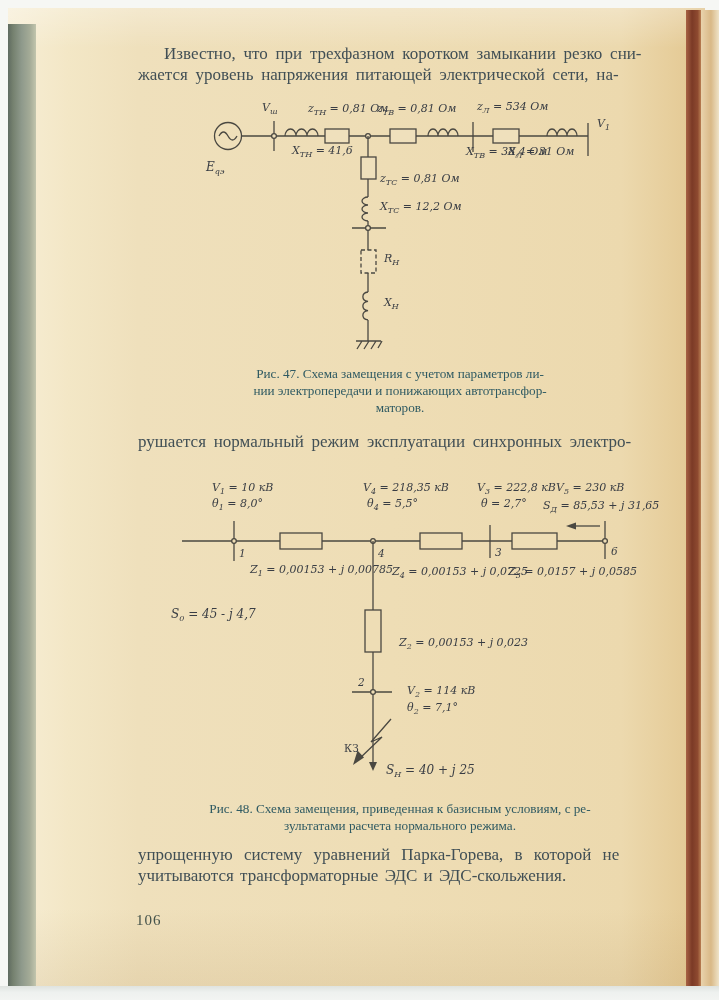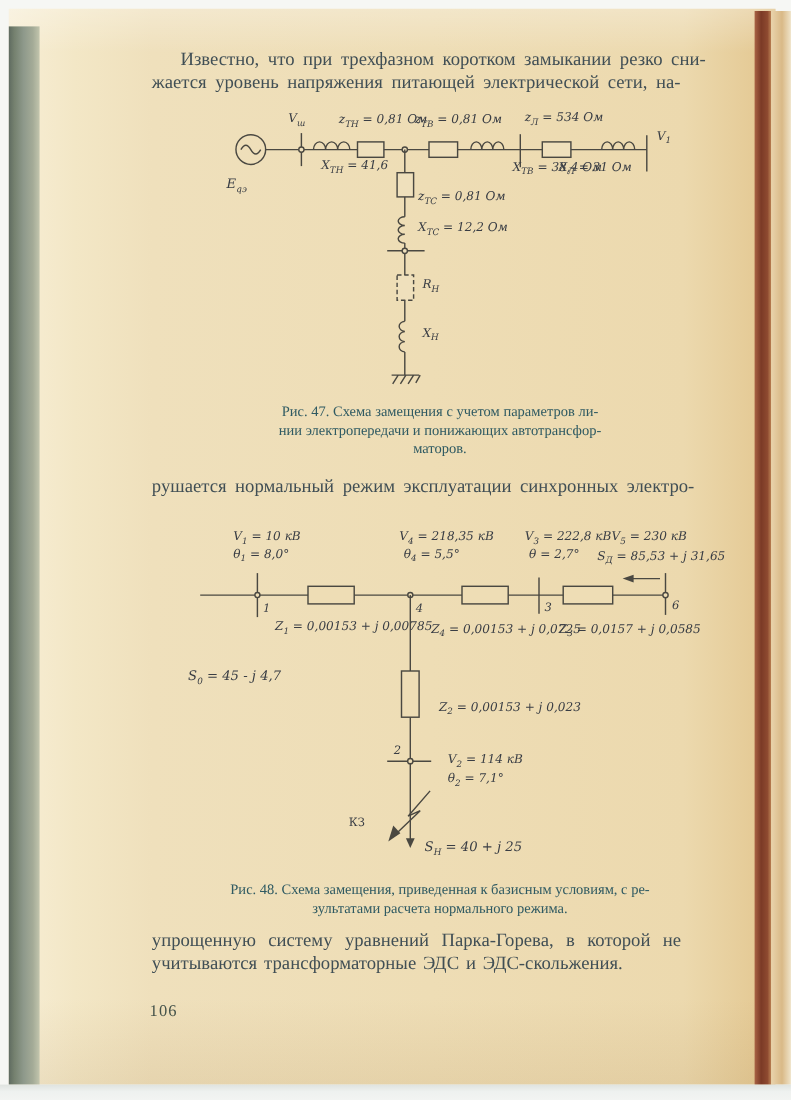--- a/index.html
+++ b/index.html
@@ -132,21 +132,21 @@
   <span class="nodelbl" style="left:611px;top:545px;">6</span>
   <span class="dlbl" style="left:250px;top:563px;"><span>Z</span><sub>1</sub><span> = 0,00153 + j 0,00785</span></span>
   <span class="dlbl" style="left:392px;top:565px;"><span>Z</span><sub>4</sub><span> = 0,00153 + j 0,0725</span></span>
   <span class="dlbl" style="left:508px;top:565px;"><span>Z</span><sub>3</sub><span> = 0,0157 + j 0,0585</span></span>
   <span class="dlbl" style="left:171px;top:592px;font-size:12px;margin-top:15px;"><span>S</span><sub>0</sub><span> = 45 - j 4,7</span></span>
 
   <span class="dlbl" style="left:399px;top:636px;"><span>Z</span><sub>2</sub><span> = 0,00153 + j 0,023</span></span>
   <span class="nodelbl" style="left:358px;top:676px;">2</span>
   <span class="dlbl" style="left:407px;top:684px;"><span>V</span><sub>2</sub><span> = 114 кВ</span></span>
   <span class="dlbl" style="left:407px;top:701px;"><span>θ</span><sub>2</sub><span> = 7,1°</span></span>
-  <span class="dlbl" style="left:317px;top:742px;font-style:normal;font-size:10.5px;">КЗ</span>
+  <span class="dlbl" style="left:344px;top:742px;font-style:normal;font-size:10.5px;">КЗ</span>
   <span class="dlbl" style="left:386px;top:763px;font-size:12px;"><span>S</span><sub>Н</sub><span> = 40 + j 25</span></span>
 
   <div class="caption" style="left:140px;top:800px;width:520px;">
     <div>Рис. 48. Схема замещения, приведенная к базисным условиям, с ре-</div>
     <div>зультатами расчета нормального режима.</div>
   </div>
 
   <div class="bodytext" style="left:138px;top:844px;">
     <div class="bline" style="word-spacing:7px;">упрощенную систему уравнений Парка-Горева, в которой не</div>
     <div class="bline" style="word-spacing:2px;">учитываются трансформаторные ЭДС и ЭДС-скольжения.</div>

